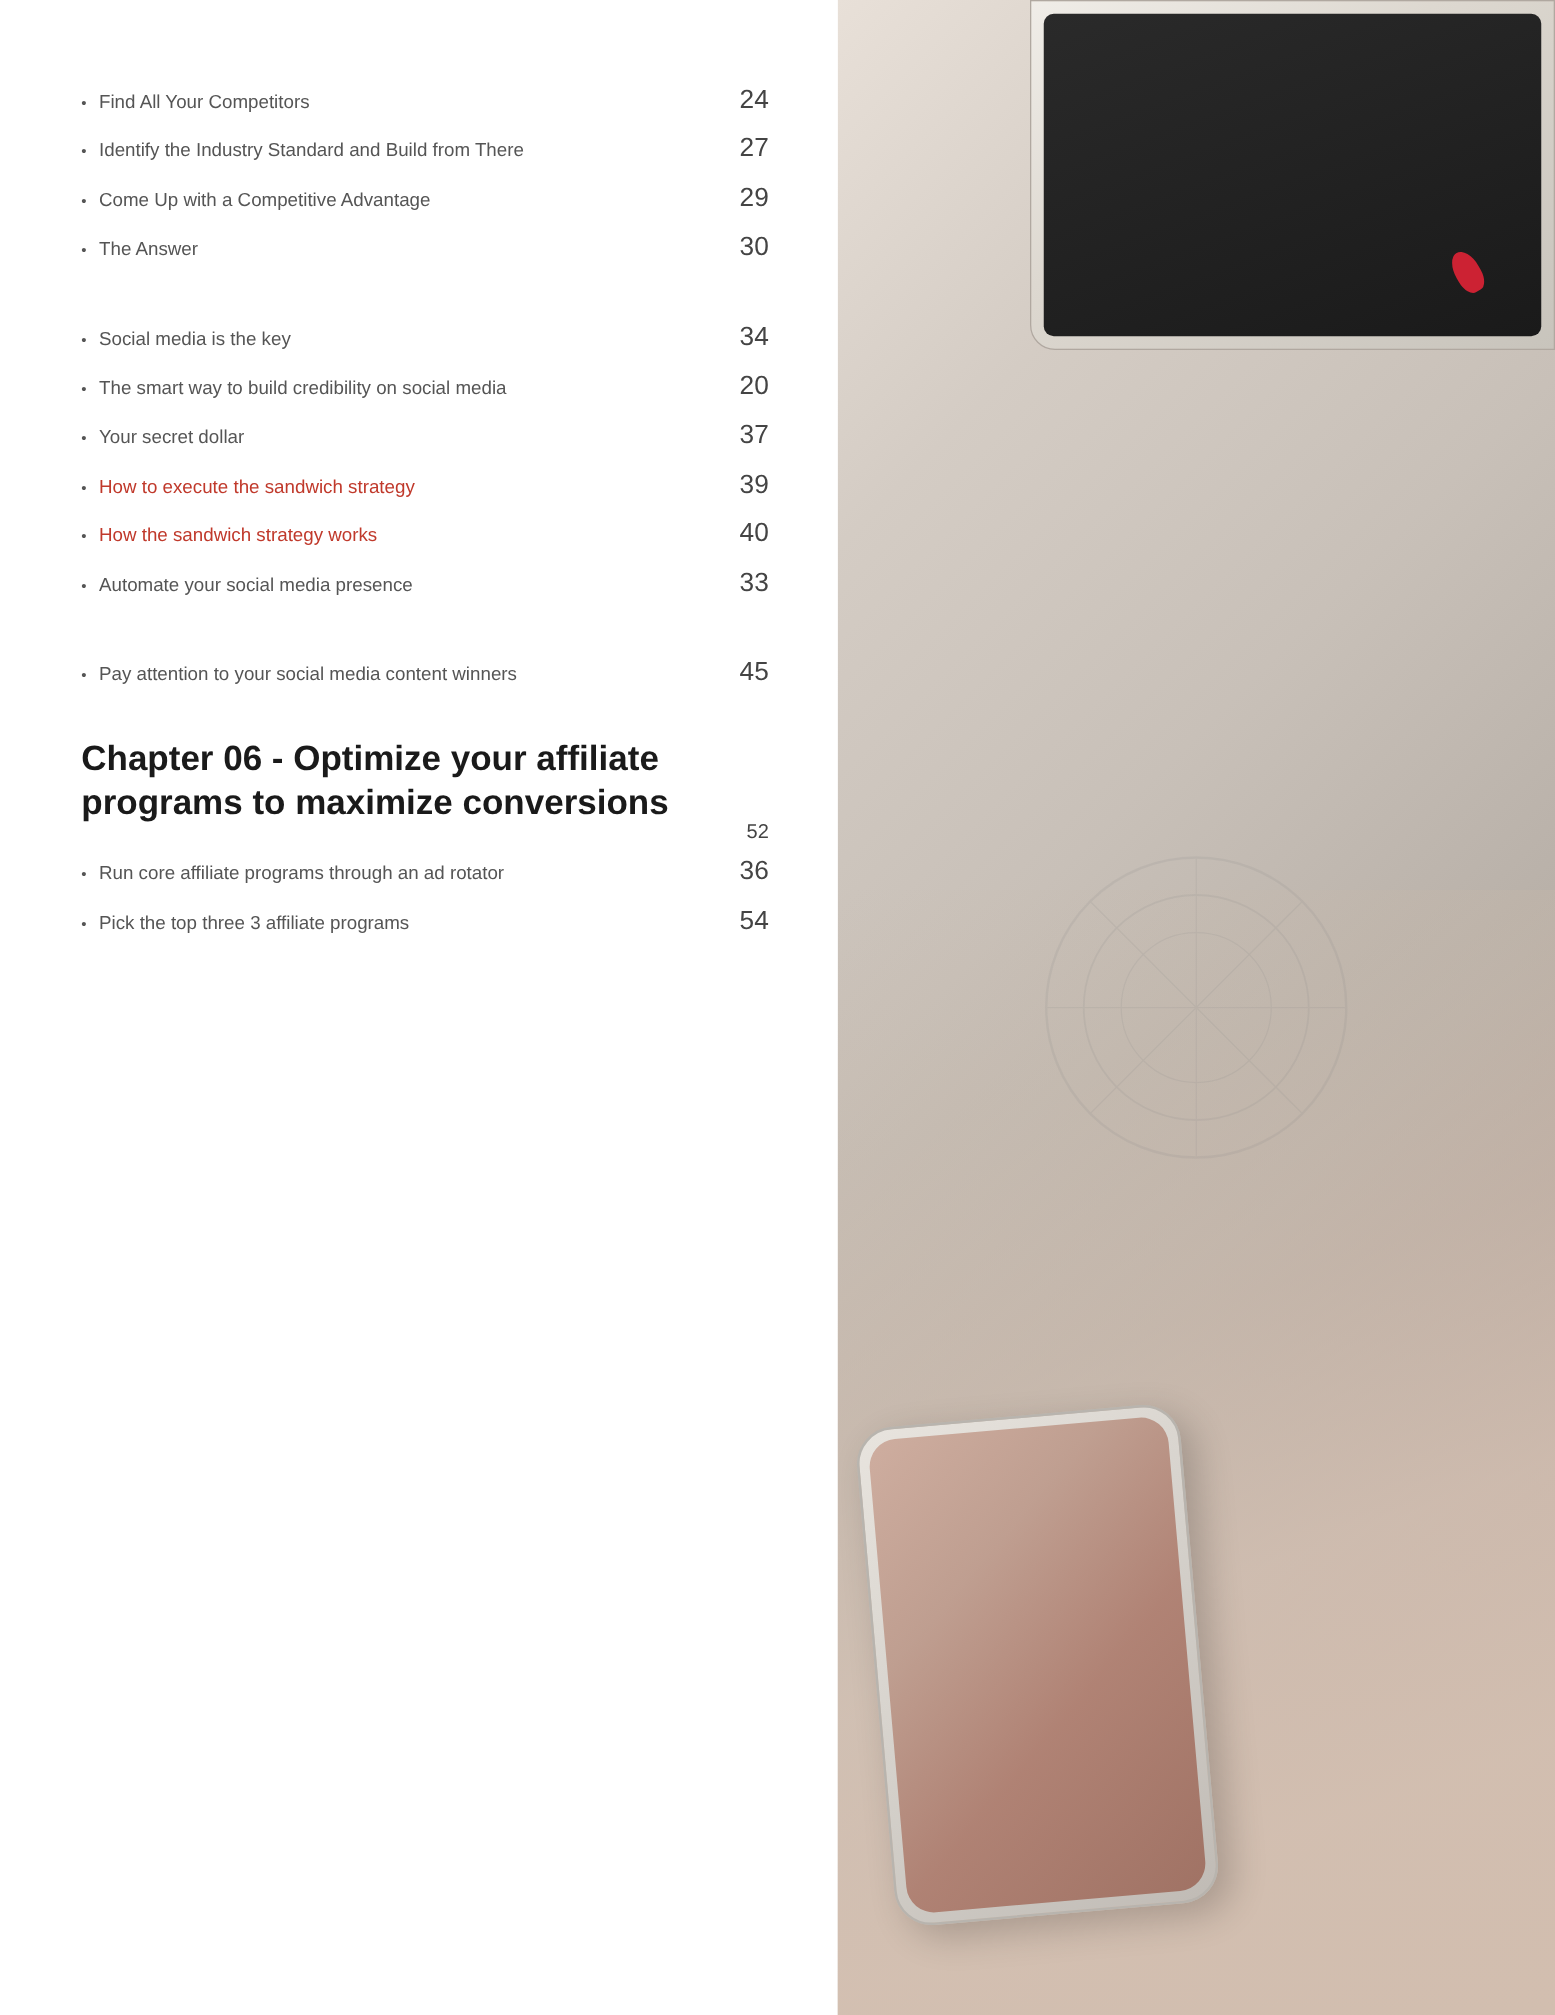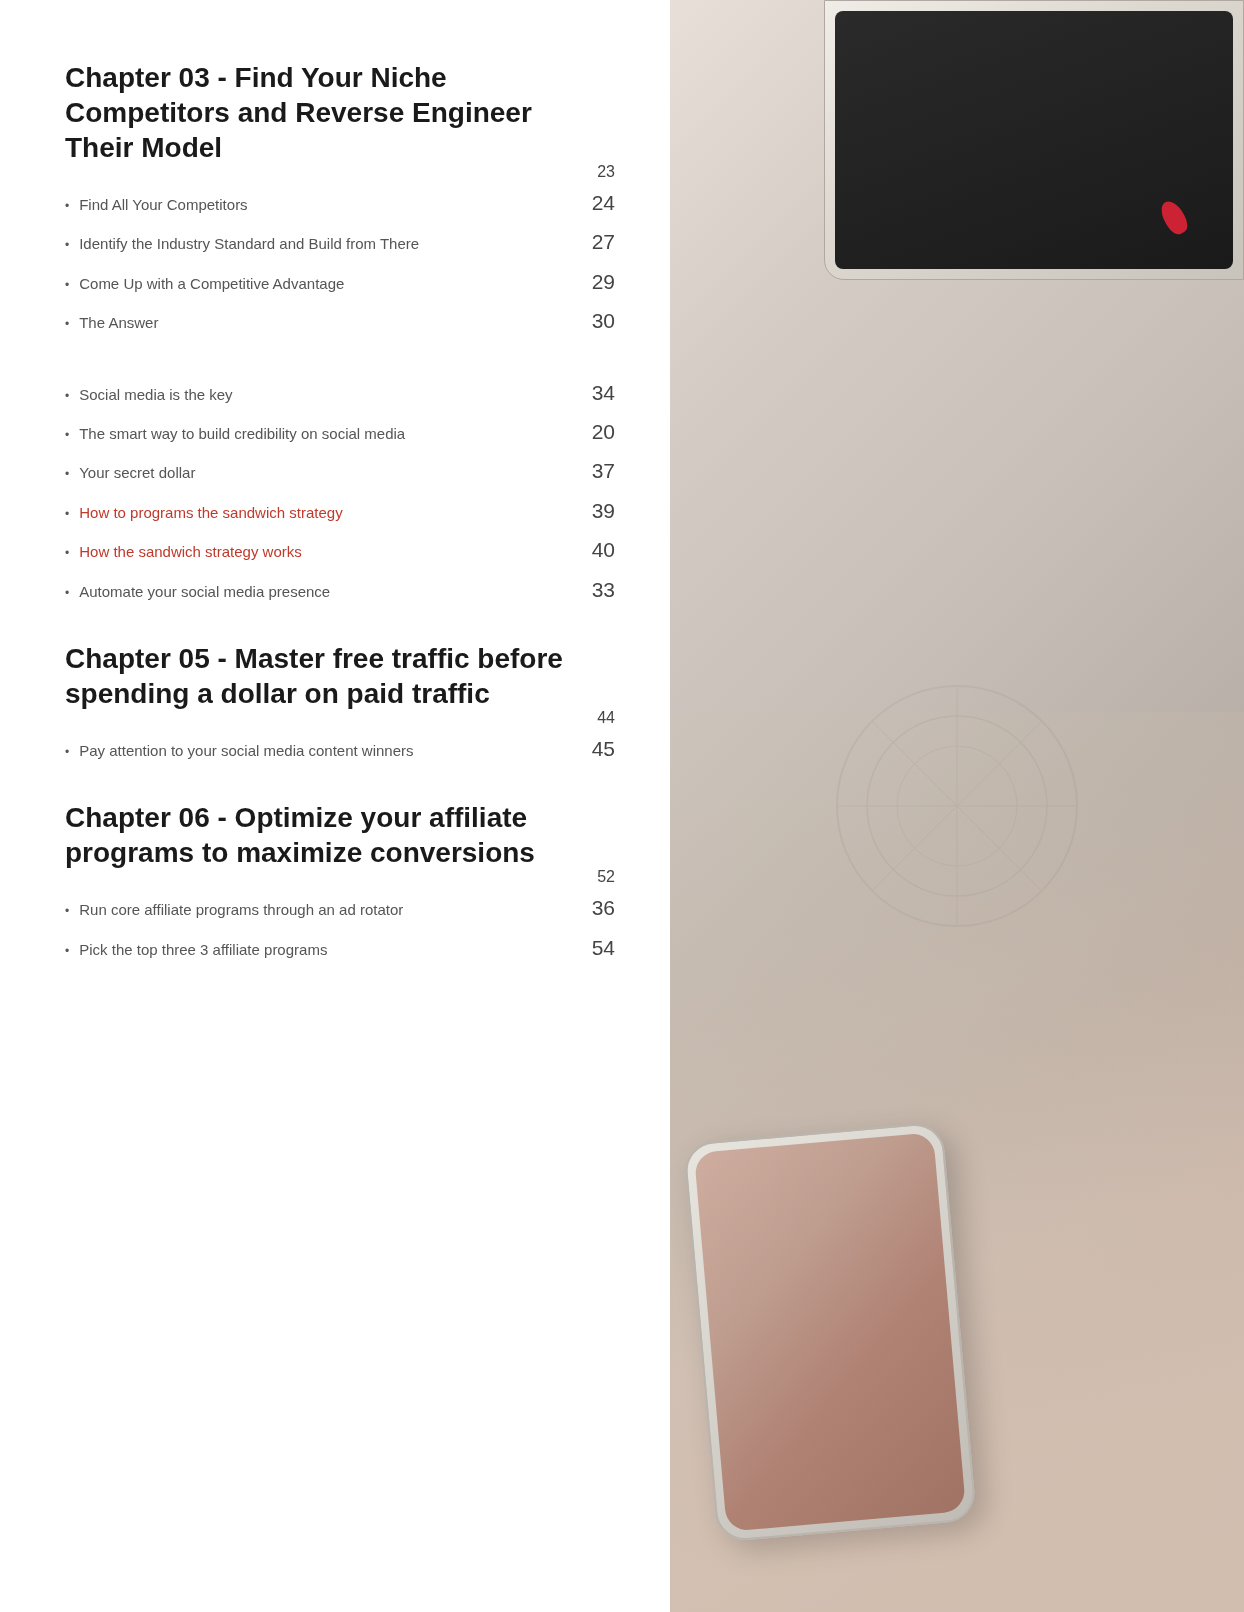--- a/index.html
+++ b/index.html
@@ -234,26 +234,20 @@
   </style>
 </head>
 <body>
 
 <div class="page-container">
 
   <div class="content-area">
 
     <div id="toc-container">
         <div class="chapter-section">
-          <div class="chapter-title-row">
-            <div class="chapter-title-text">
-              <h2 class="chapter-heading">Chapter 03 - Find Your Niche Competitors and Reverse Engineer Their Model</h2>
-            </div>
-            <div class="chapter-page-num">23</div>
-          </div>
           <ul class="toc-items">
             <li class="toc-item">
               <div class="toc-item-inner">
                 <span class="toc-item-bullet">•</span>
                 <span class="toc-item-label">Find All Your Competitors</span>
               </div>
               <span class="toc-item-page">24</span>
             </li>
             <li class="toc-item">
               <div class="toc-item-inner">
@@ -297,47 +291,41 @@
             <li class="toc-item">
               <div class="toc-item-inner">
                 <span class="toc-item-bullet">•</span>
                 <span class="toc-item-label">Your secret dollar</span>
               </div>
               <span class="toc-item-page">37</span>
             </li>
             <li class="toc-item">
               <div class="toc-item-inner">
                 <span class="toc-item-bullet">•</span>
-                <span class="toc-item-label"><a class="toc-item-link" href="#">How to programs the sandwich strategy</a></span>
+                <span class="toc-item-label"><a class="toc-item-link" href="#">How to execute the sandwich strategy</a></span>
               </div>
               <span class="toc-item-page">39</span>
             </li>
             <li class="toc-item">
               <div class="toc-item-inner">
                 <span class="toc-item-bullet">•</span>
                 <span class="toc-item-label"><a class="toc-item-link" href="#">How the sandwich strategy works</a></span>
               </div>
               <span class="toc-item-page">40</span>
             </li>
             <li class="toc-item">
               <div class="toc-item-inner">
                 <span class="toc-item-bullet">•</span>
                 <span class="toc-item-label">Automate your social media presence</span>
               </div>
               <span class="toc-item-page">33</span>
             </li>
           </ul>
         </div>
         <div class="chapter-section">
-          <div class="chapter-title-row">
-            <div class="chapter-title-text">
-              <h2 class="chapter-heading">Chapter 05 - Master free traffic before spending a dollar on paid traffic</h2>
-            </div>
-            <div class="chapter-page-num">44</div>
-          </div>
           <ul class="toc-items">
             <li class="toc-item">
               <div class="toc-item-inner">
                 <span class="toc-item-bullet">•</span>
                 <span class="toc-item-label">Pay attention to your social media content winners</span>
               </div>
               <span class="toc-item-page">45</span>
             </li>
           </ul>
         </div>

